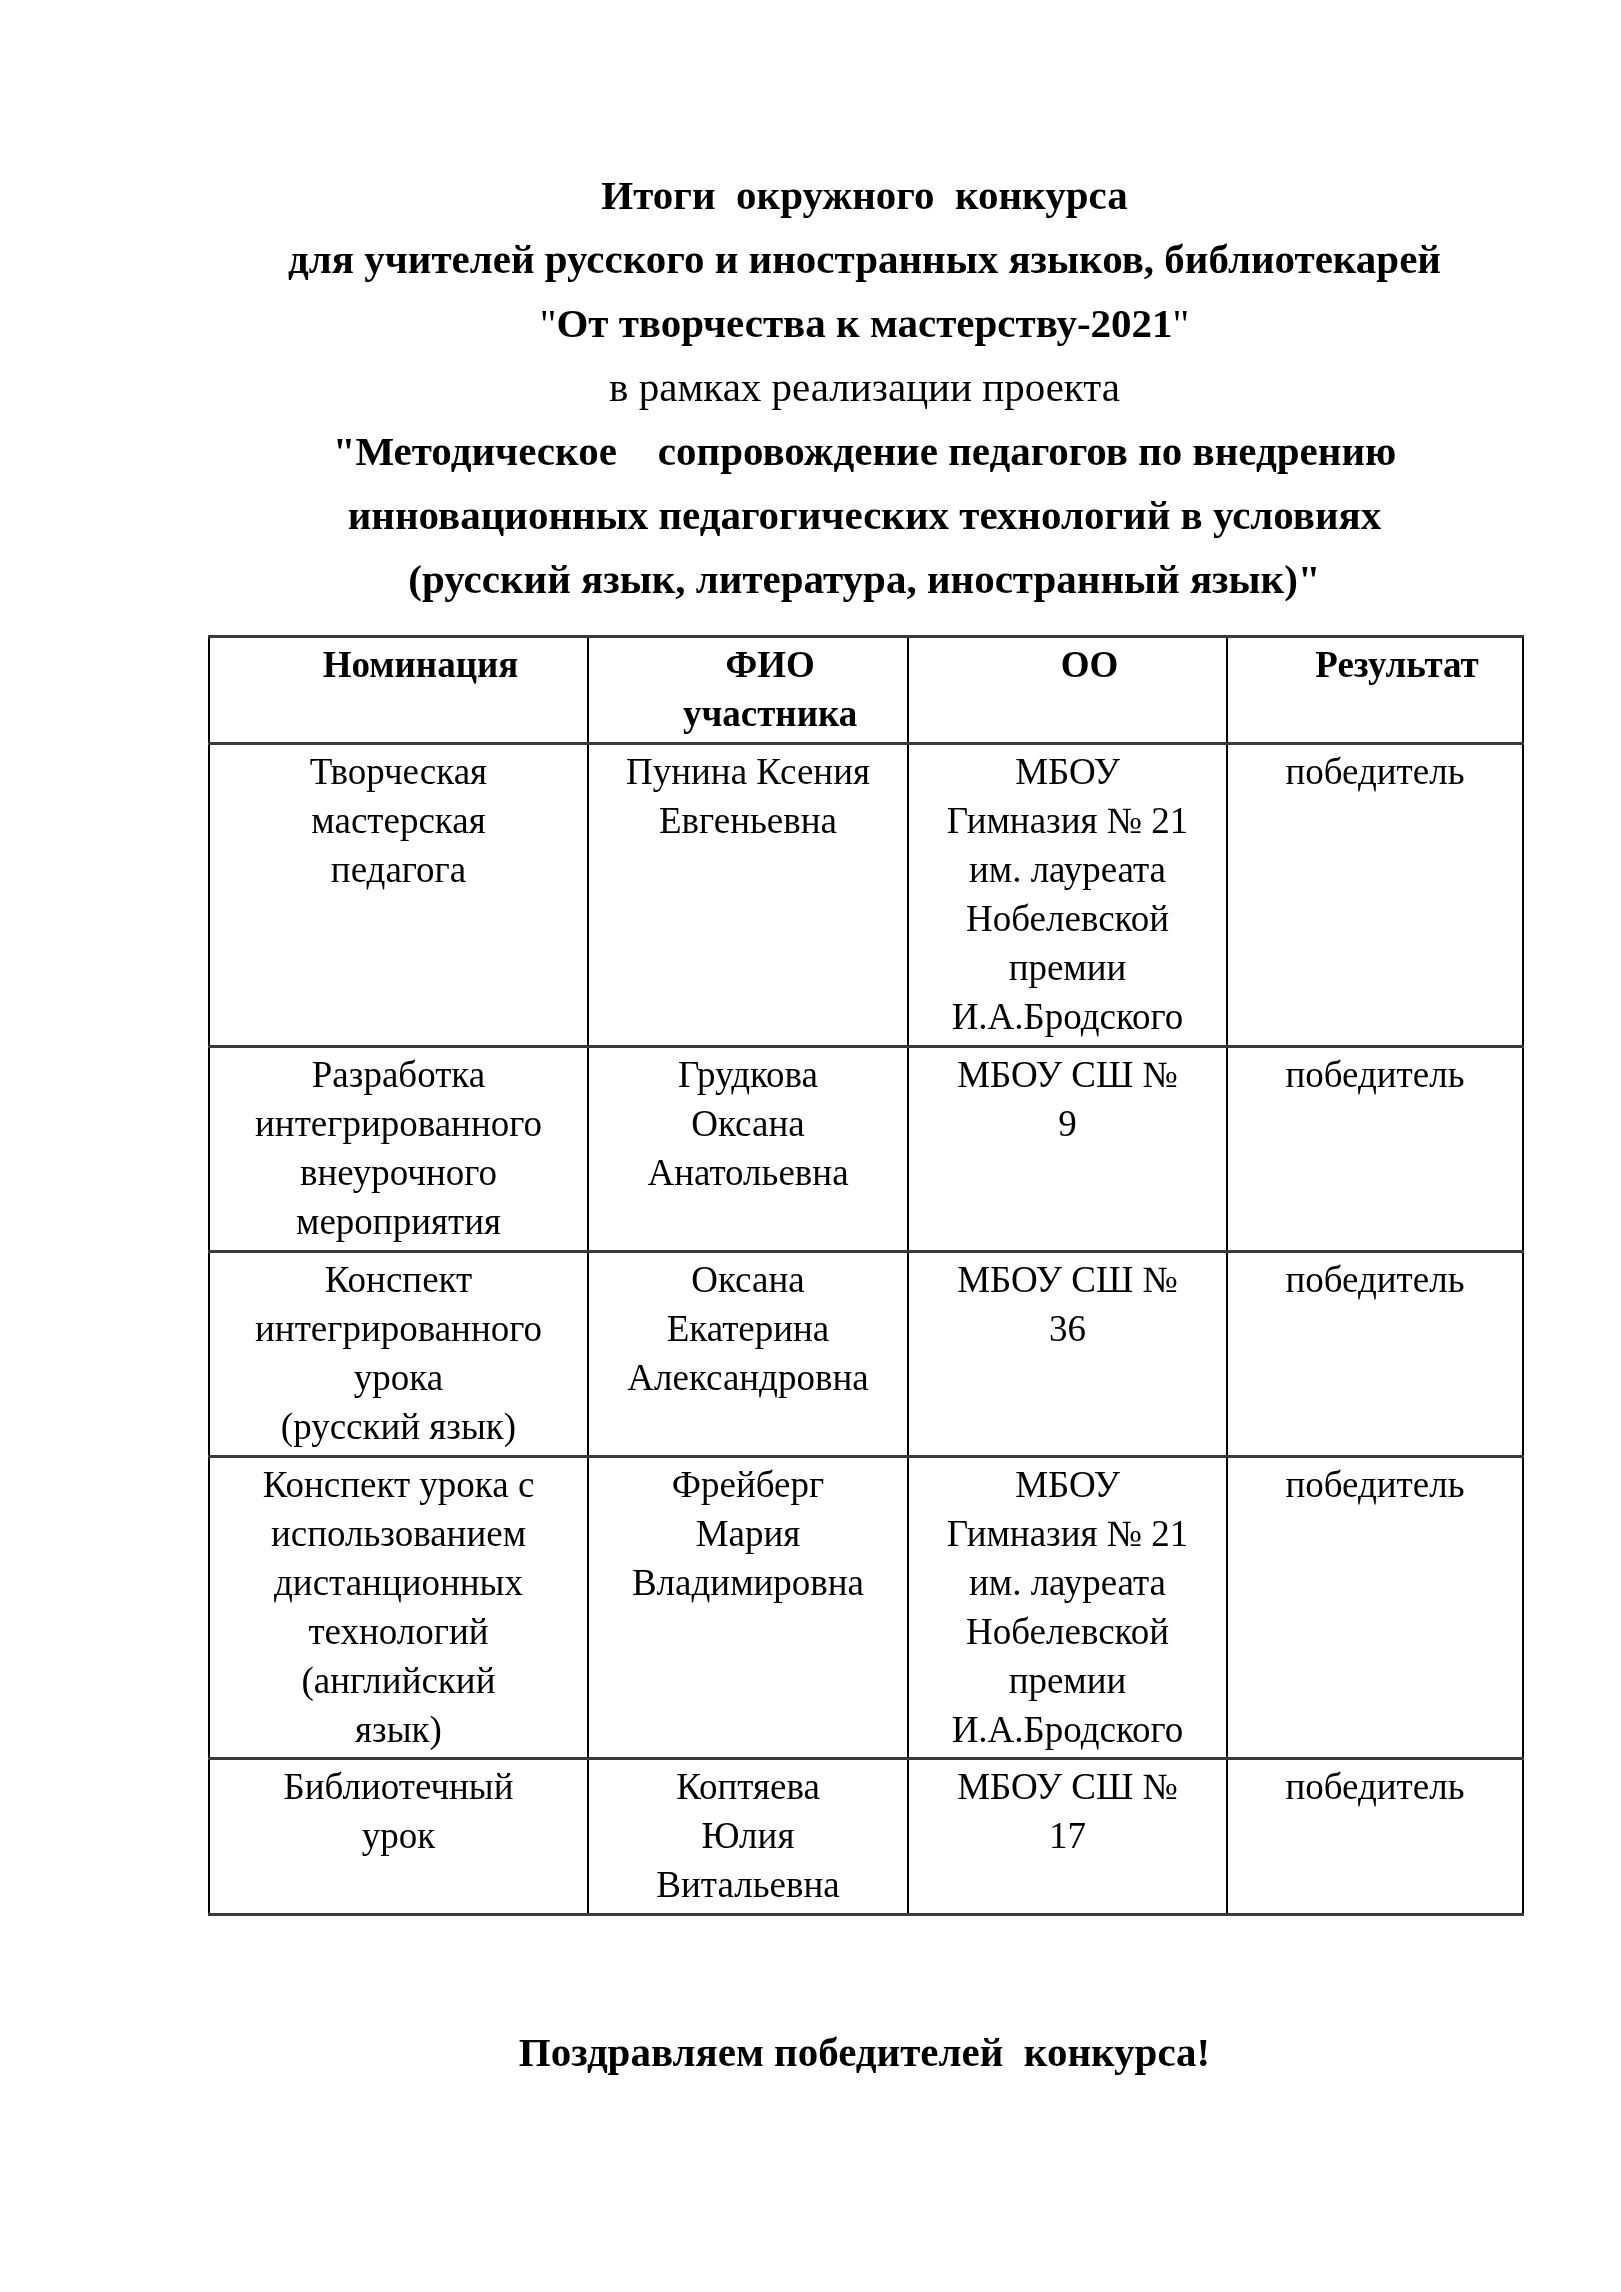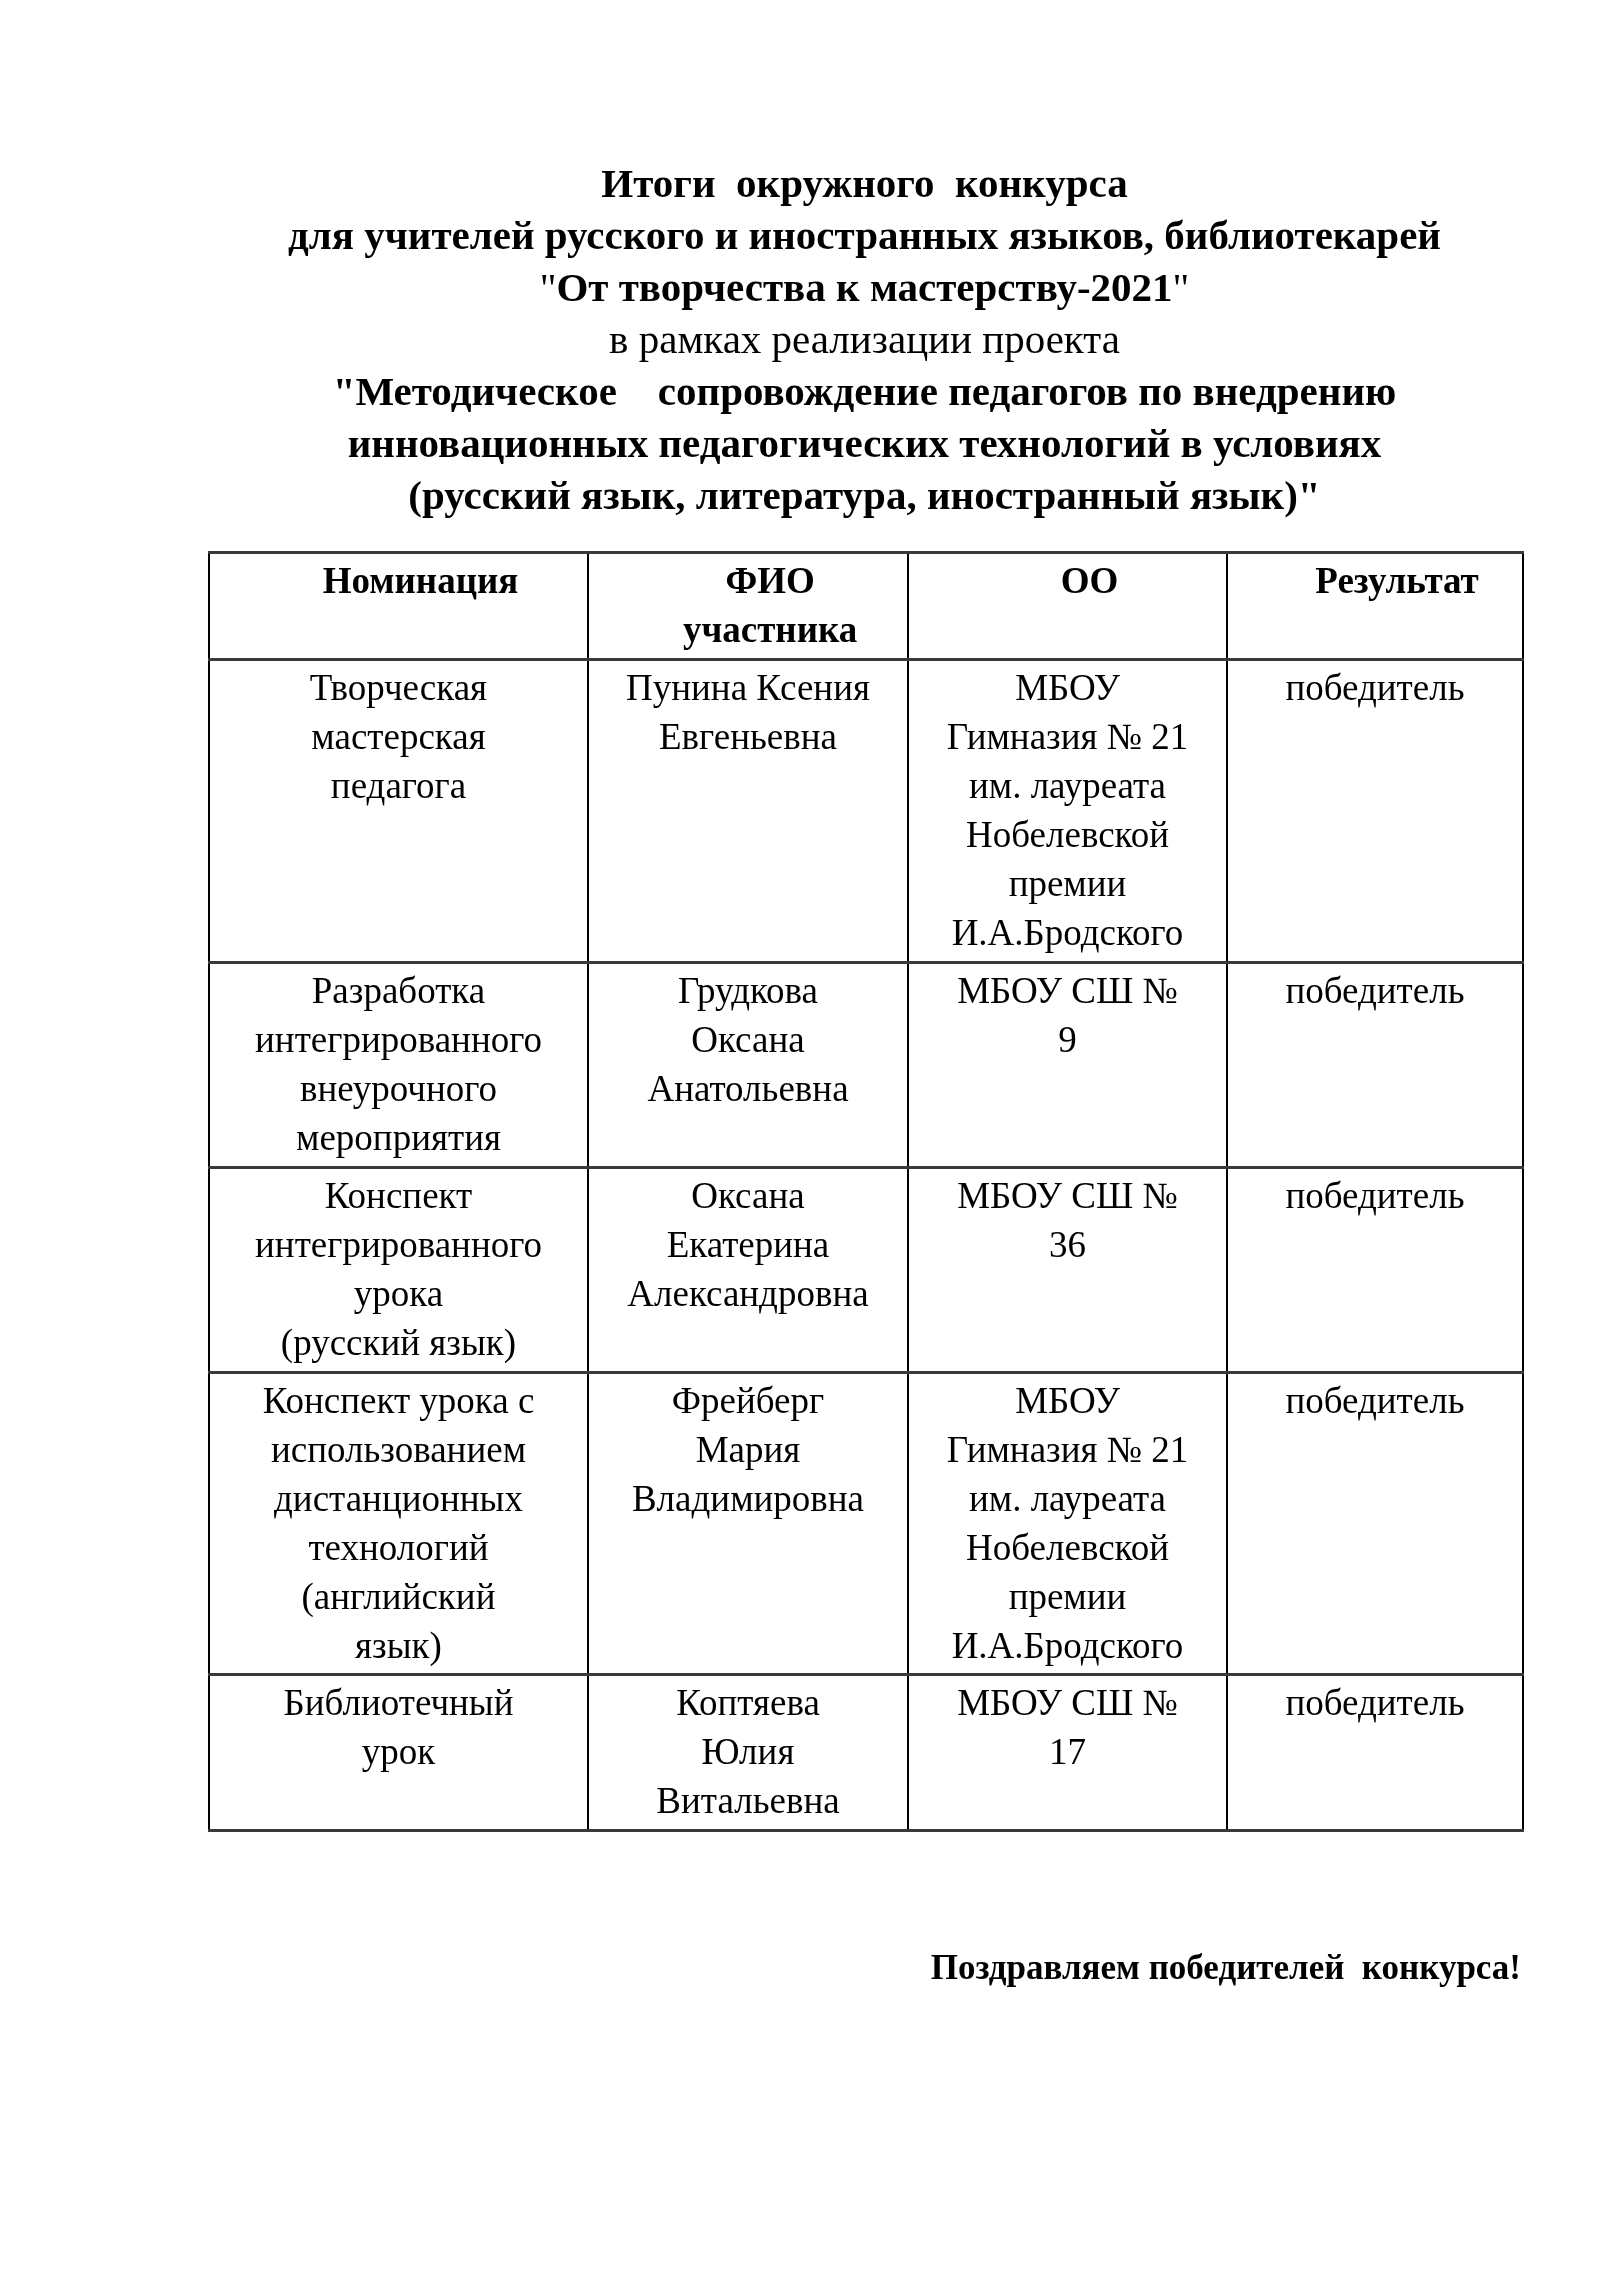--- a/index.html
+++ b/index.html
@@ -18,20 +18,21 @@
     width: 1313px;
     padding-top: 157px;
   }
   .title-block { width: 100%; }
   .title-line {
     font-size: 41px;
     line-height: 52px;
     font-weight: bold;
     text-align: center;
     white-space: pre-wrap;
+    margin-top: 12px;
   }
   .title-line.normal-weight { font-weight: normal; }
   .q { font-weight: normal; }
   table.results {
     width: 1313px;
     table-layout: fixed;
     border-collapse: collapse;
     margin-top: 30px;
   }
   table.results th,
@@ -43,24 +44,24 @@
     font-size: 37px;
     line-height: 49px;
     text-align: center;
     vertical-align: top;
     white-space: pre-line;
     padding: 2px 3.9px 3.9px 3.9px;
   }
   table.results th { font-weight: bold; padding-left: 48px; }
   .footer-line {
     margin-top: 110px;
-    font-size: 35px;
+    font-size: 41px;
     line-height: 52px;
     font-weight: bold;
-    text-align: right;
+    text-align: center;
     white-space: pre-wrap;
   }
 </style>
 </head>
 <body>
 
 <div class="page">
   <div class="content">
 
     <div class="title-block">

